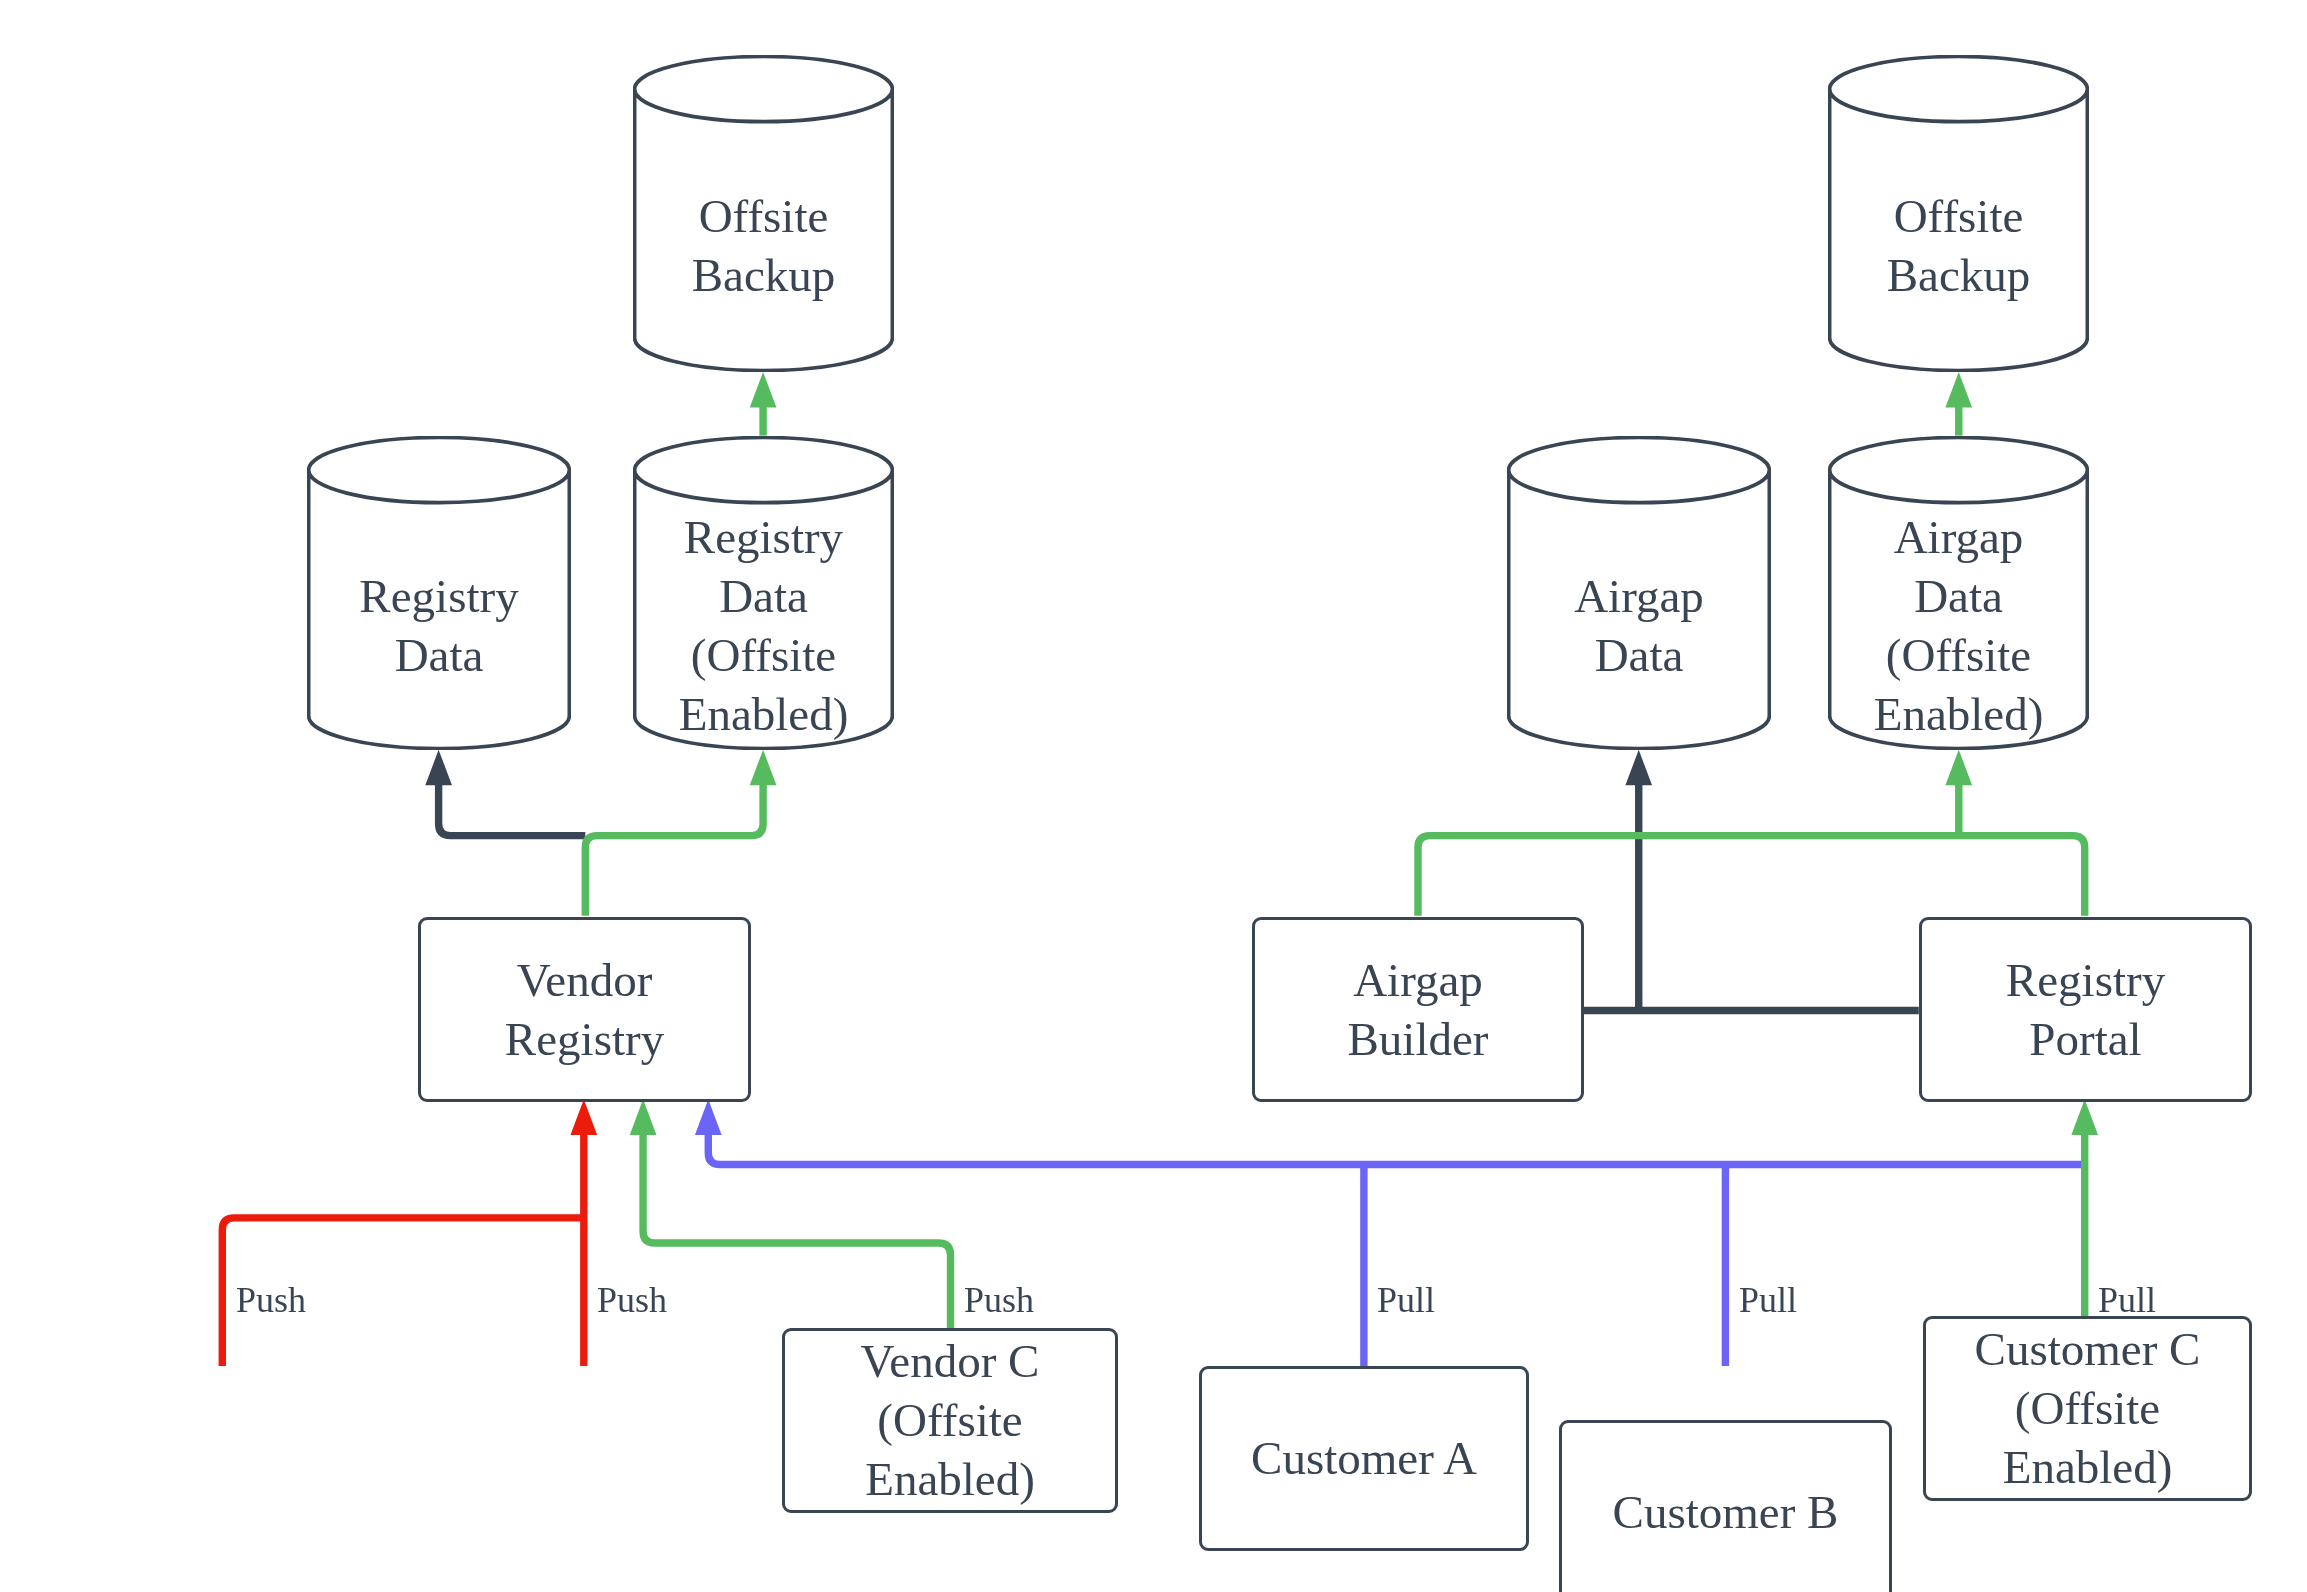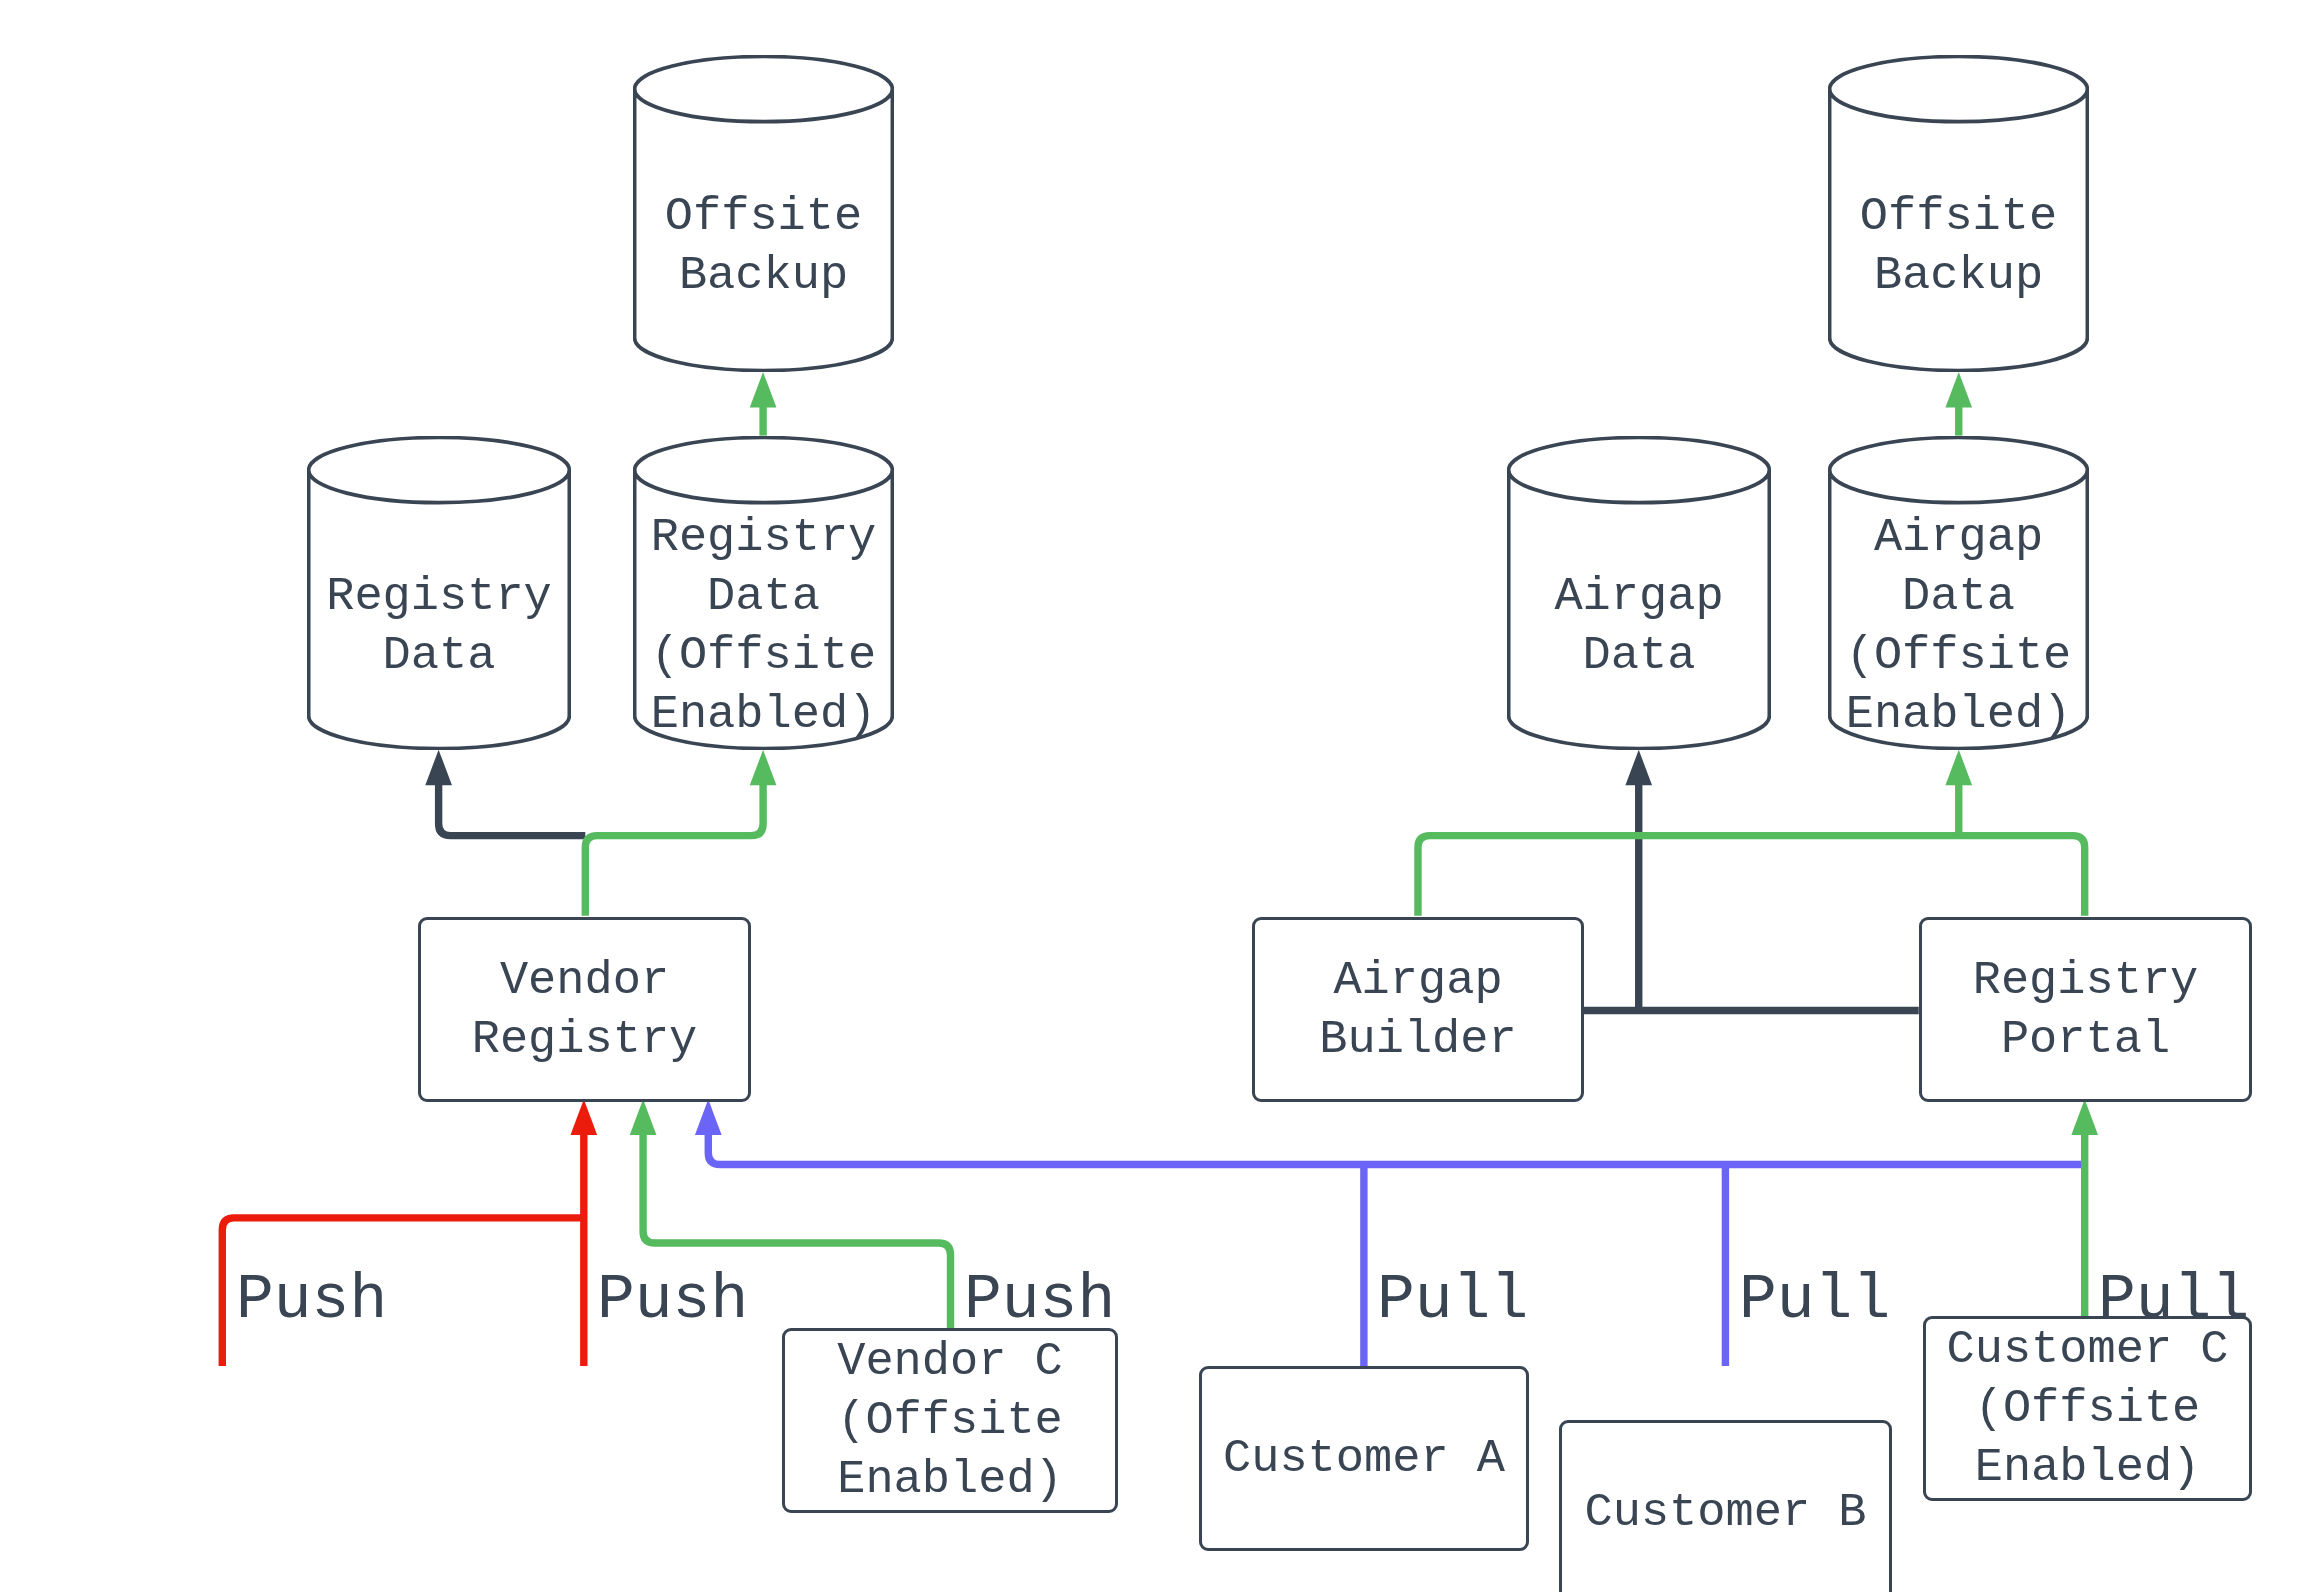--- a/index.html
+++ b/index.html
@@ -7,21 +7,21 @@
     --green:#55bb5e;
     --red:#ec1c0d;
     --blue:#6a64f7;
     --bg:#ffffff;
   }
   html,body{margin:0;padding:0;background:var(--bg);}
   .stage{
     position:relative;
     width:2307px;height:1592px;
     background:var(--bg);
-    font-family:Liberation Mono, monospace;
+    font-family:Liberation Serif, serif;
     color:var(--ink);
     overflow:hidden;
   }
   .wires{position:absolute;left:0;top:0;z-index:1;}
   .wires path{fill:none;stroke-width:10;stroke-linejoin:round;}
   .wires path.w-dark{stroke:var(--ink);}
   .wires path.w-green{stroke:var(--green);}
   .wires path.w-red{stroke:var(--red);}
   .wires path.w-blue{stroke:var(--blue);}
   .wires polygon.a-dark{fill:var(--ink);}
@@ -48,21 +48,21 @@
     z-index:3;
   }
   .cyl .label-wrap{
     position:absolute;inset:0;
     padding-top:65px;
     display:flex;align-items:center;justify-content:center;
     box-sizing:border-box;
   }
   .edge-label{
     position:absolute;z-index:2;
-    font-size:63px;line-height:59px;
+    font-size:36px;line-height:59px;
     color:var(--ink);
     white-space:nowrap;
   }
 </style>
 </head>
 <body>
 
 <div class="stage">
 
   <svg class="wires" width="2307" height="1592" viewBox="0 0 3114 2149">

